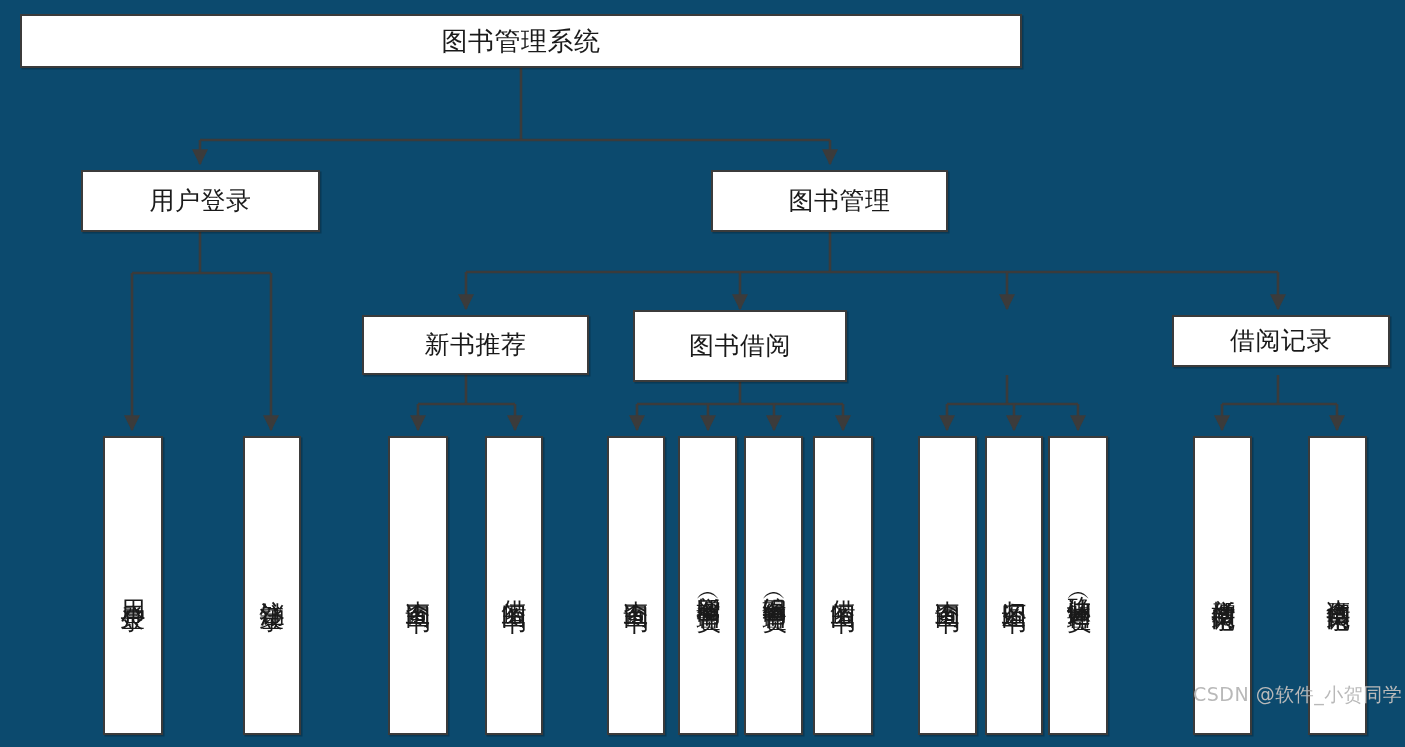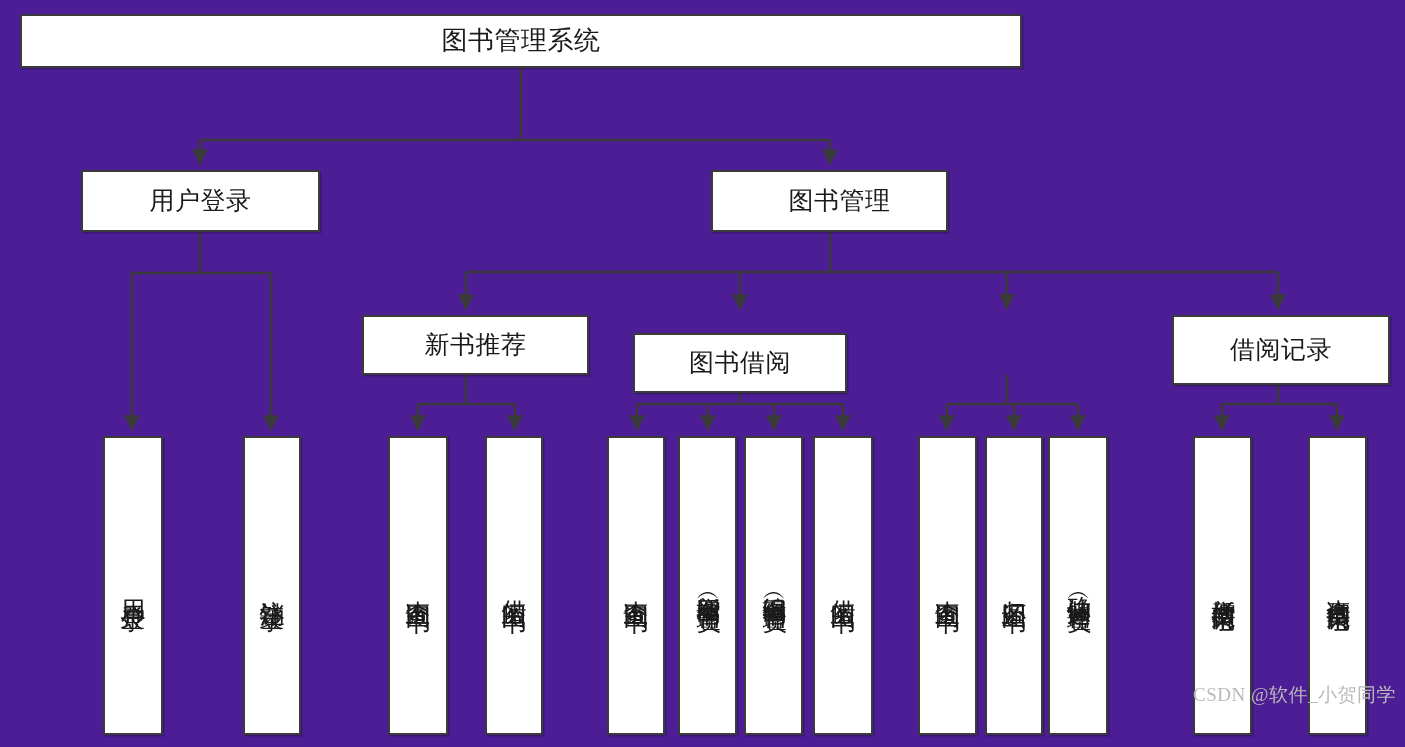--- a/index.html
+++ b/index.html
@@ -8,23 +8,22 @@
     padding: 0;
     background: #ffffff;
   }
   body {
     font-family: "DejaVu Sans", "Liberation Sans", sans-serif;
   }
   #diagram-root {
     position: relative;
     width: 1405px;
     height: 747px;
-    background: #4c1d95;
+    background: #0c4a6e;
     overflow: hidden;
-    font-family: Liberation Serif, serif;
   }
   #edge-layer {
     position: absolute;
     left: 0;
     top: 0;
     width: 1405px;
     height: 747px;
     pointer-events: none;
   }
   .node {
@@ -141,26 +140,26 @@
   </div>
 
   <div class="node horiz" style="left:711px; top:170px; width:237px; height:62px;padding-left:20px;">
     <span class="label">图书管理</span>
   </div>
 
   <div class="node horiz" style="left:362px; top:315px; width:227px; height:60px;">
     <span class="label">新书推荐</span>
   </div>
 
-  <div class="node horiz" style="left:633px; top:333px; width:214px; height:60px;align-items:center;">
+  <div class="node horiz" style="left:633px; top:310px; width:214px; height:72px;align-items:center;">
     <span class="label">图书借阅</span>
   </div>
 
 
-  <div class="node horiz" style="left:1172px; top:315px; width:218px; height:70px;">
+  <div class="node horiz" style="left:1172px; top:315px; width:218px; height:52px;">
     <span class="label">借阅记录</span>
   </div>
 
   <div class="node vert" style="left:103px; top:436px; width:60px; height:299px;">
     <span class="label">用户登录</span>
   </div>
 
   <div class="node vert" style="left:243px; top:436px; width:58px; height:299px;">
     <span class="label">注销登录</span>
   </div>

